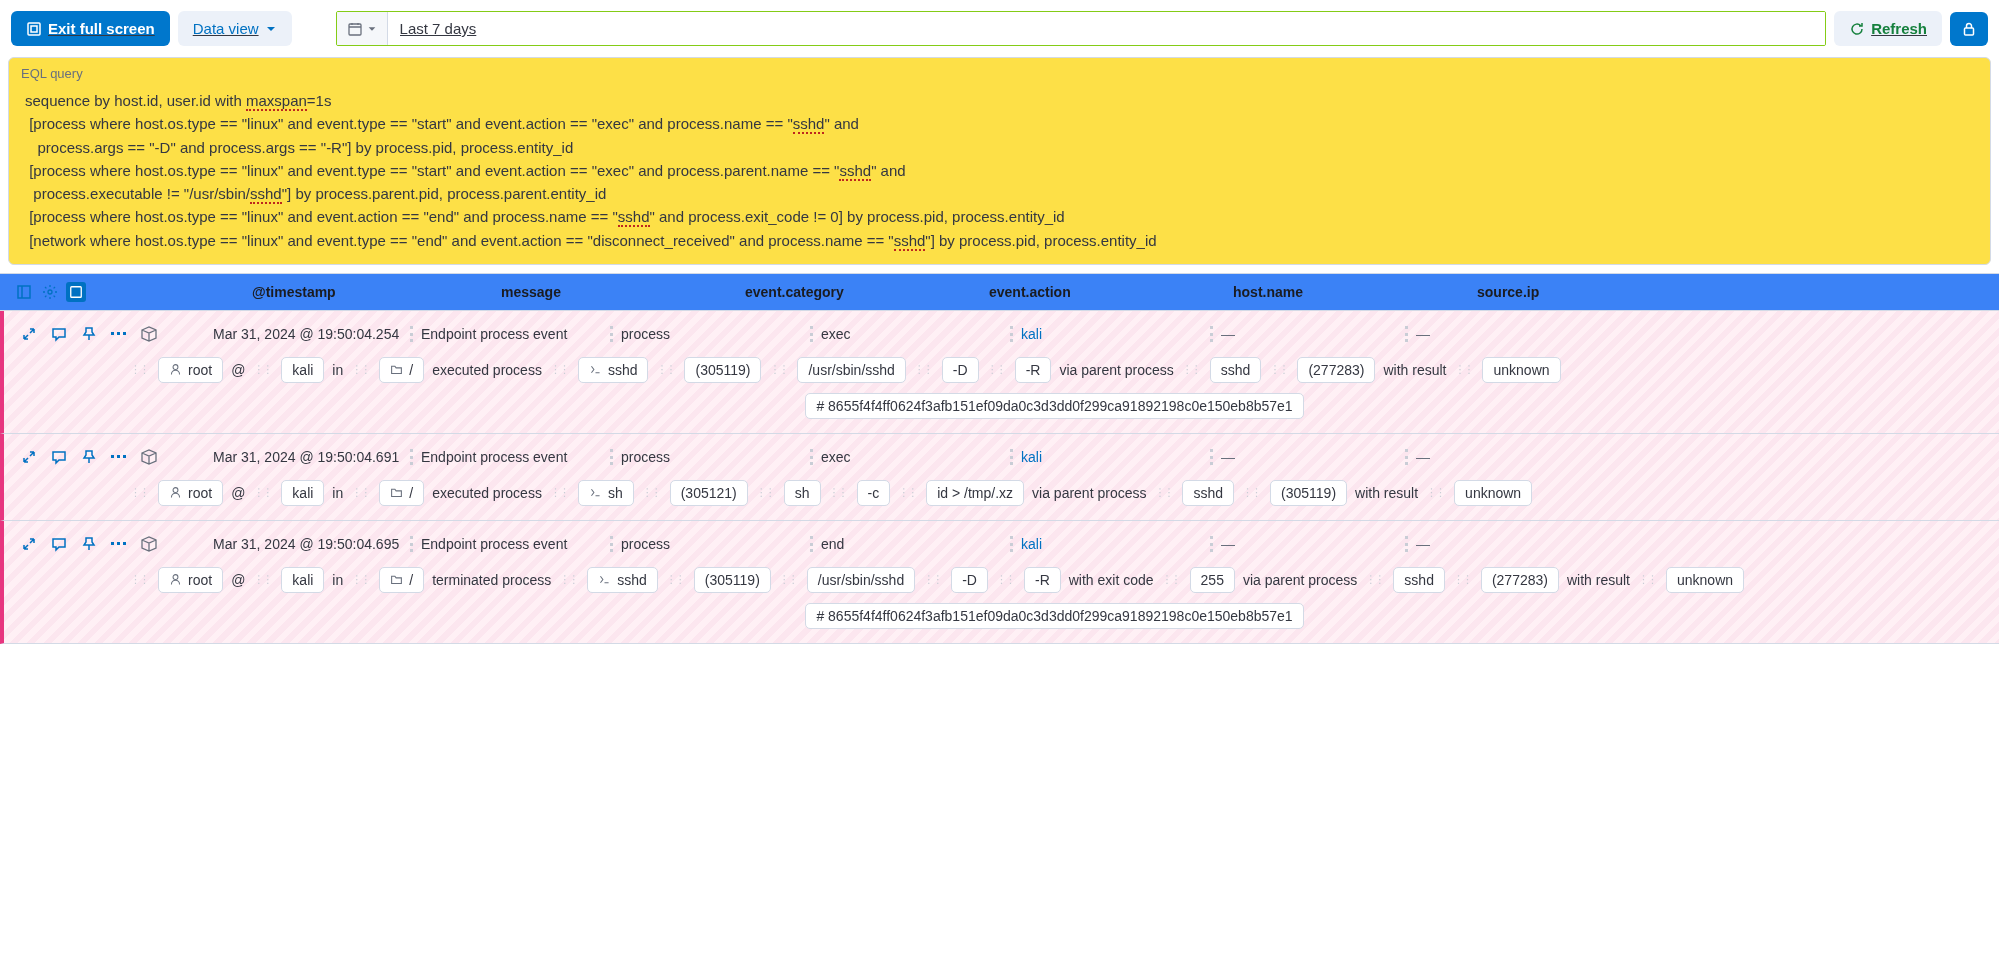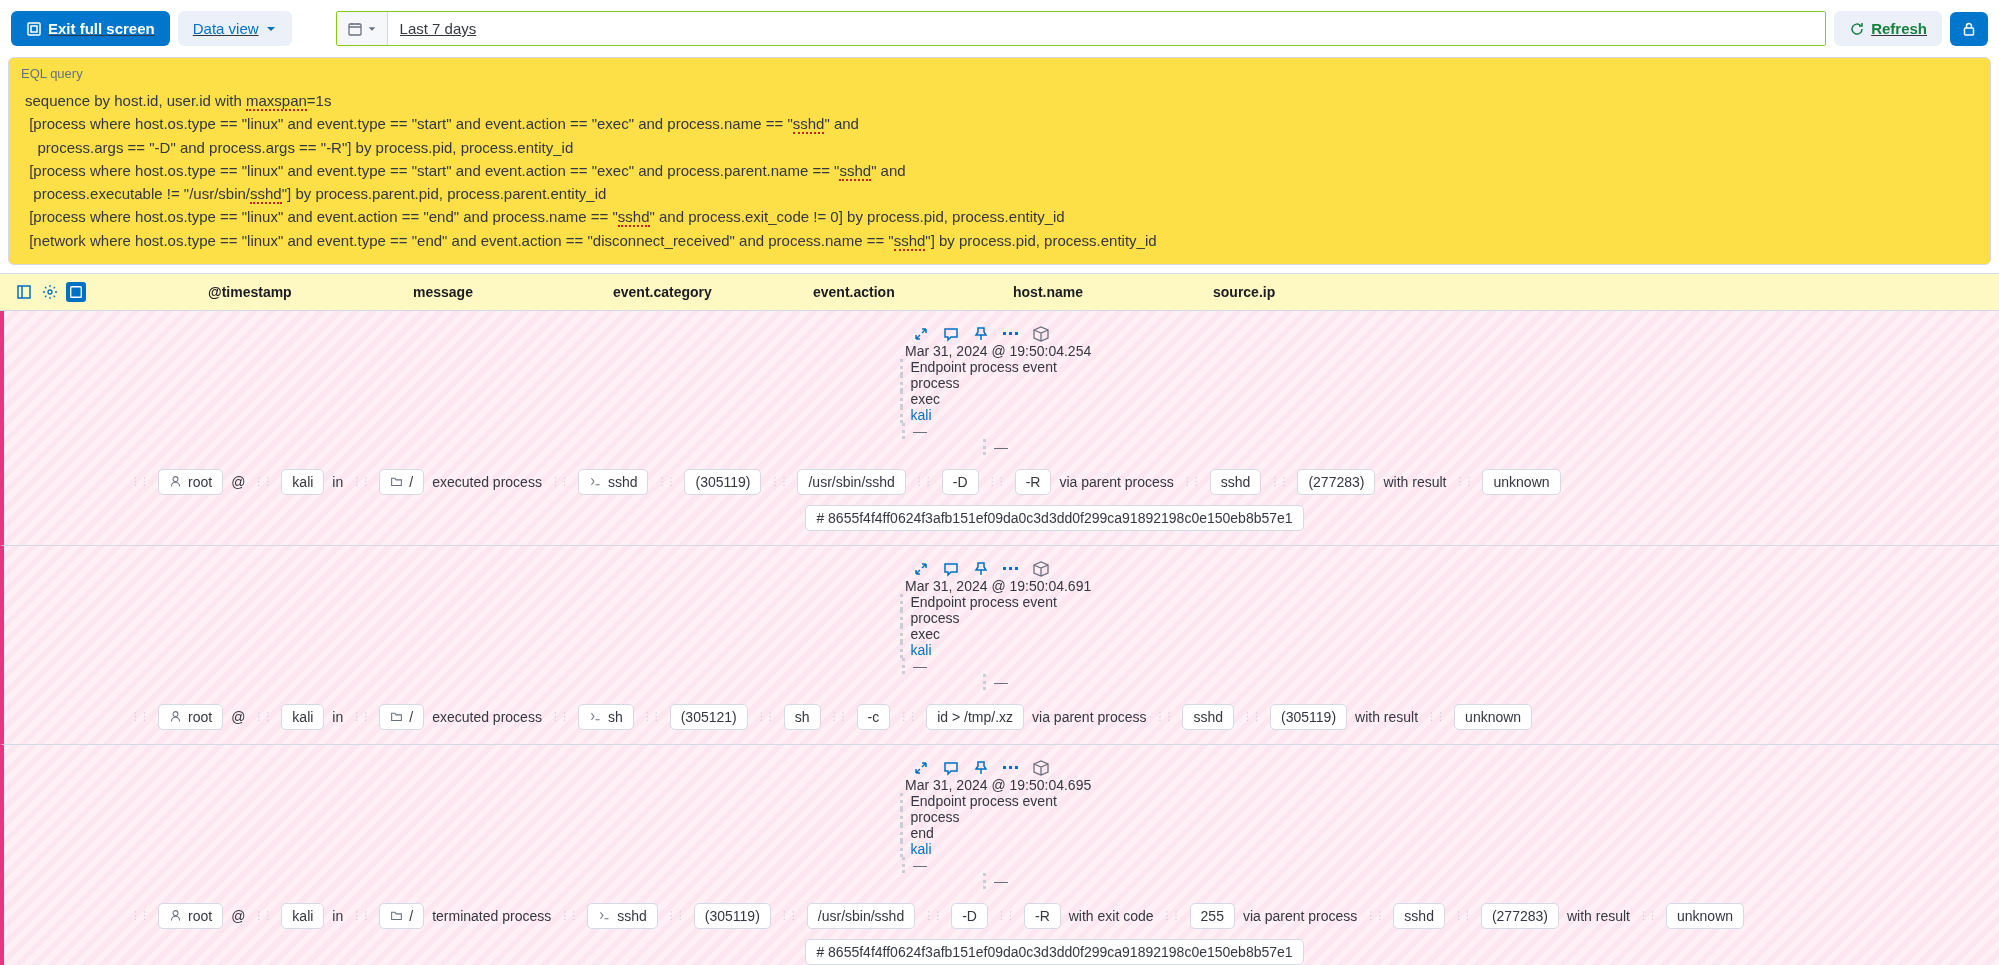--- a/index.html
+++ b/index.html
@@ -16,35 +16,35 @@
 .date-input { flex: 1; border: none; padding: 8px 12px; font-size: 15px; color: #343741; outline: none; }
 
 .query-panel { border: 1px solid #d3dae6; border-radius: 6px; margin: 0 8px 8px; background: #fde047; }
 .query-label { padding: 8px 12px 4px; color: #69707d; font-size: 13px; }
 .query-body { padding: 4px 16px 12px; font-size: 15px; line-height: 1.55; color: #343741; white-space: pre-wrap; position: relative; }
 .query-body .spell { border-bottom: 2px dotted #bd271e; }
 .query-footer { display: flex; justify-content: flex-end; align-items: center; gap: 10px; padding: 6px 12px 10px; }
 .link { color: #0071c2; cursor: pointer; font-size: 14px; display: inline-flex; align-items: center; gap: 4px; }
 .sliders { color: #69707d; cursor: pointer; }
 
-.table-header { display: flex; border-top: 1px solid #d3dae6; border-bottom: 1px solid #d3dae6; background: #fef9c3; }
+.table-header { display: flex; border-top: 1px solid #d3dae6; border-bottom: 1px solid #d3dae6; background: #3b82f6; gap: 44px; }
 .th-tools { width: 200px; display: flex; align-items: center; gap: 6px; padding: 4px 14px; }
 .tool-ico { width: 20px; height: 20px; display: inline-flex; align-items: center; justify-content: center; color: #0071c2; cursor: pointer; }
 .tool-ico.active { background: #0071c2; color: #fff; border-radius: 3px; }
 .th { padding: 10px 8px; font-weight: 600; color: #1a1c21; font-size: 14px; }
 .col-ts { width: 205px; }
 .col-msg { width: 200px; }
 .col-cat { width: 200px; }
 .col-act { width: 200px; }
 .col-host { width: 200px; }
 .col-src { width: 195px; }
 .col-dst { flex: 1; }
 
 .row { border-left: 4px solid #e7357f; border-bottom: 1px solid #d3dae6; background: repeating-linear-gradient(135deg, #fff0f5 0, #fff0f5 6px, #fce6ef 6px, #fce6ef 12px); padding: 14px 10px 14px 6px; }
-.row-top { display: flex; align-items: center; flex-direction: column; }
+.row-top { display: flex; align-items: center; }
 .row-actions { width: 195px; display: flex; gap: 12px; padding-left: 10px; }
 .act-ico { color: #0071c2; cursor: pointer; width: 18px; height: 18px; display: inline-flex; align-items: center; justify-content: center; }
 .act-ico.gray { color: #69707d; }
 .cell { padding: 0 8px; font-size: 14px; color: #343741; border-left: 3px dotted #c9cdd6; }
 .cell.nodot { border-left: none; }
 .cell a { color: #0071c2; text-decoration: none; }
 .dash { color: #69707d; }
 
 .pills { display: flex; flex-wrap: wrap; align-items: center; gap: 8px; padding: 14px 10px 0 120px; font-size: 14px; }
 .pill { display: inline-flex; align-items: center; gap: 6px; background: #fff; border: 1px solid #d3dae6; border-radius: 5px; padding: 4px 10px; font-size: 14px; color: #343741; }

